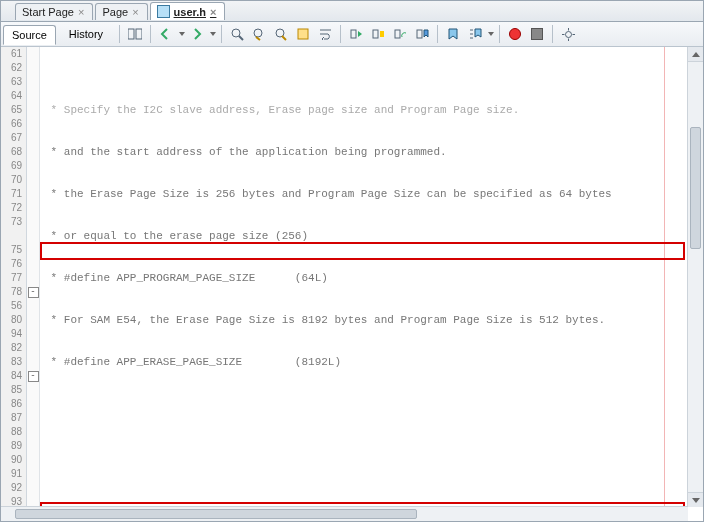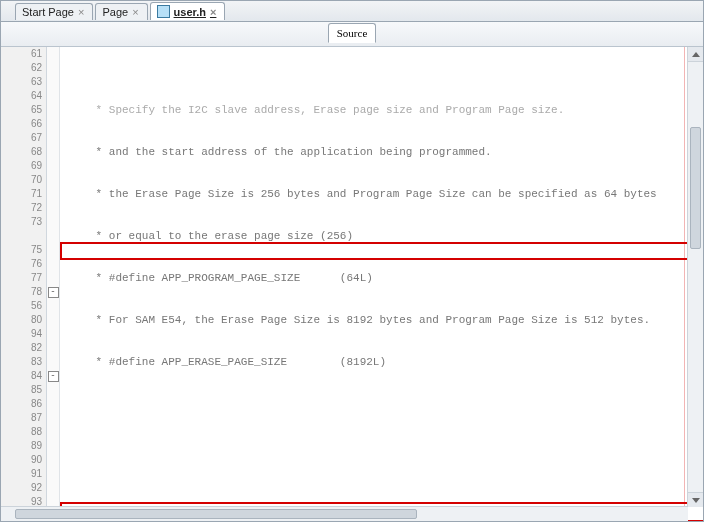--- a/index.html
+++ b/index.html
@@ -58,25 +58,24 @@
     border: 1px solid #3a7aa0;
     display: inline-block;
   }
   
   .subrow {
     display: flex;
     align-items: center;
     background: linear-gradient(#f7f9fb, #e9edf1);
     border-bottom: 1px solid #bac4ce;
     height: 24px;
-    font-family: Liberation Serif, serif;
+    font-family: Liberation Sans, sans-serif;
     font-size: 11px;
     padding-left: 2px;
     gap: 2px;
-    flex-direction: column;
   }
   .subtab {
     padding: 3px 8px;
     border: 1px solid transparent;
     background: transparent;
     margin-right: 2px;
     cursor: default;
   }
   .subtab.active {
     background: #fff;
@@ -105,21 +104,21 @@
   .sq { width:10px;height:10px; }
   
   .editor {
     flex: 1;
     display: flex;
     overflow: hidden;
     position: relative;
     background: #fff;
   }
   .gutter {
-    width: 46px;
+    width: 26px;
     background: #f1f1f1;
     border-right: 1px solid #d0d7de;
     color: #888;
     text-align: right;
     padding-right: 4px;
     font-family: Tahoma, Arial, sans-serif;
     font-size: 10px;
     line-height: 14px;
     box-sizing: border-box;
     padding-top: 0;
@@ -140,21 +139,21 @@
   }
   .code {
     flex: 1;
     white-space: pre;
     line-height: 14px;
     padding-left: 4px;
     color: #777;
     position: relative;
     overflow: hidden;
   }
-  .codeline { height:14px; white-space: pre; margin-left: 25px; }
+  .codeline { height:14px; white-space: pre; }
   .dim { color: #aaa; }
   .hl-red {
     position: absolute;
     border: 2px solid #d40000;
     box-sizing: border-box;
     pointer-events: none;
   }
   .right-margin {
     position:absolute;top:0;bottom:0;left:624px;width:0;border-left:1px solid #f2b5b5;pointer-events:none;
   }

